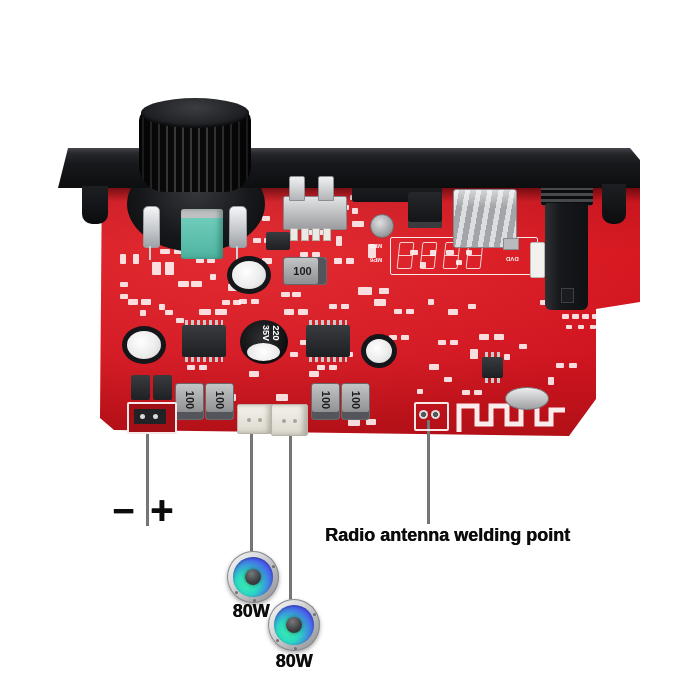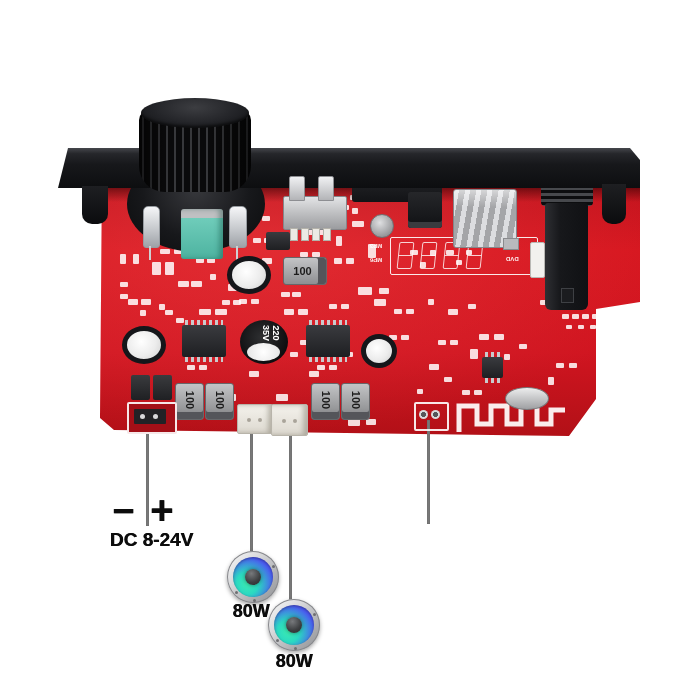--- a/index.html
+++ b/index.html
@@ -316,23 +316,23 @@
 
   <div class="abs" style="left:414px;top:402px;width:31px;height:25px;border:2px solid rgba(255,255,255,.9);border-radius:2px;">
     <i class="abs" style="left:3px;top:6px;width:9px;height:9px;border-radius:50%;background:radial-gradient(circle,#55565a 35%,#d9dadc 40%);"></i>
     <i class="abs" style="left:15px;top:6px;width:9px;height:9px;border-radius:50%;background:radial-gradient(circle,#55565a 35%,#d9dadc 40%);"></i>
   </div>
 
   <span class="txt abs" style="left:112px;top:492px;font-size:38px;line-height:1;">−</span>
   <span class="txt abs" style="left:150px;top:490px;font-size:40px;line-height:1;">+</span>
 
   <div class="abs" style="left:64px;top:529px;width:175px;text-align:center;">
-    <div class="txt" style="font-size:19px;line-height:22px;">DC 8-24V</div>
-  </div>
-
+  </div>
+
+  <div class="txt abs" style="left:325px;top:525px;font-size:18px;white-space:nowrap;">Radio antenna welding point</div>
 
   <div class="spk" style="left:227px;top:551px;">
     <div class="cone">
       <div class="dome"></div>
     </div>
     <i class="scr" style="left:45px;top:14px;"></i>
       <i class="scr" style="left:8px;top:40px;"></i>
       <i class="scr" style="left:26px;top:48px;"></i>
   </div>
   <div class="txt abs" style="left:228px;top:601px;width:46px;text-align:center;font-size:18px;">80W</div>

